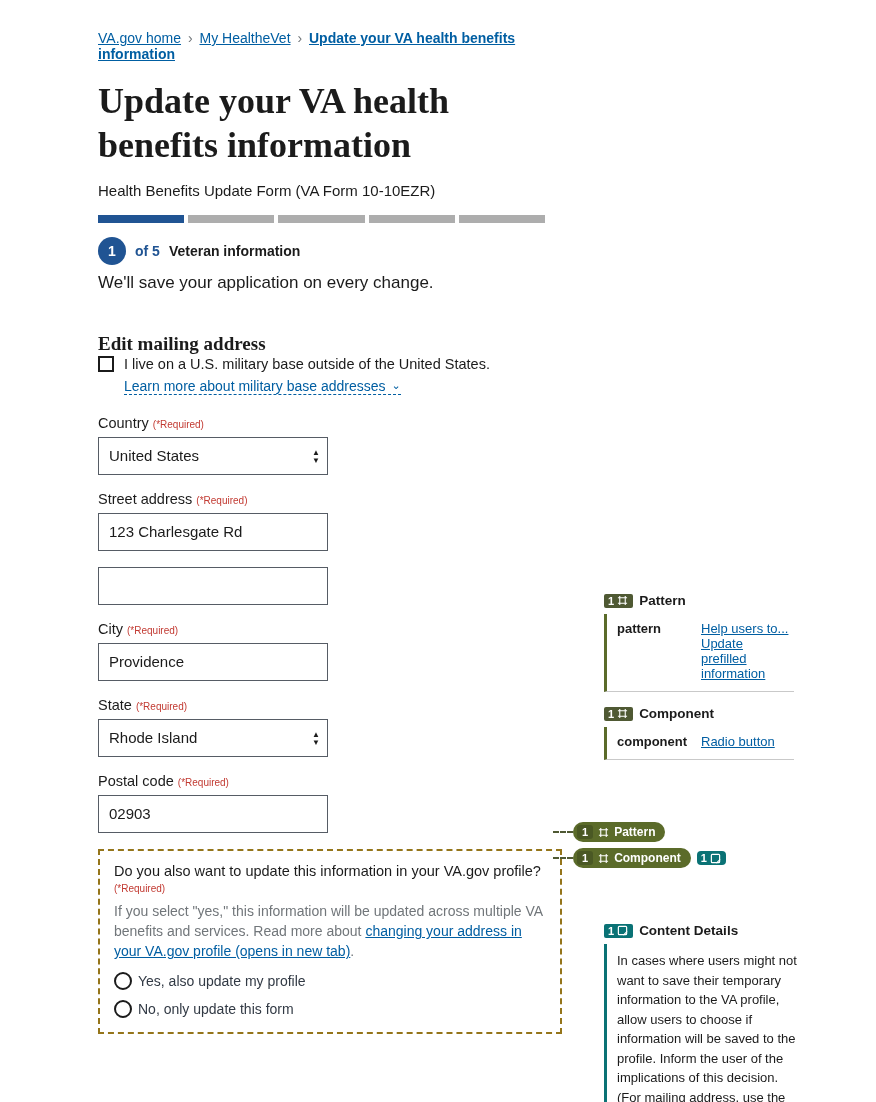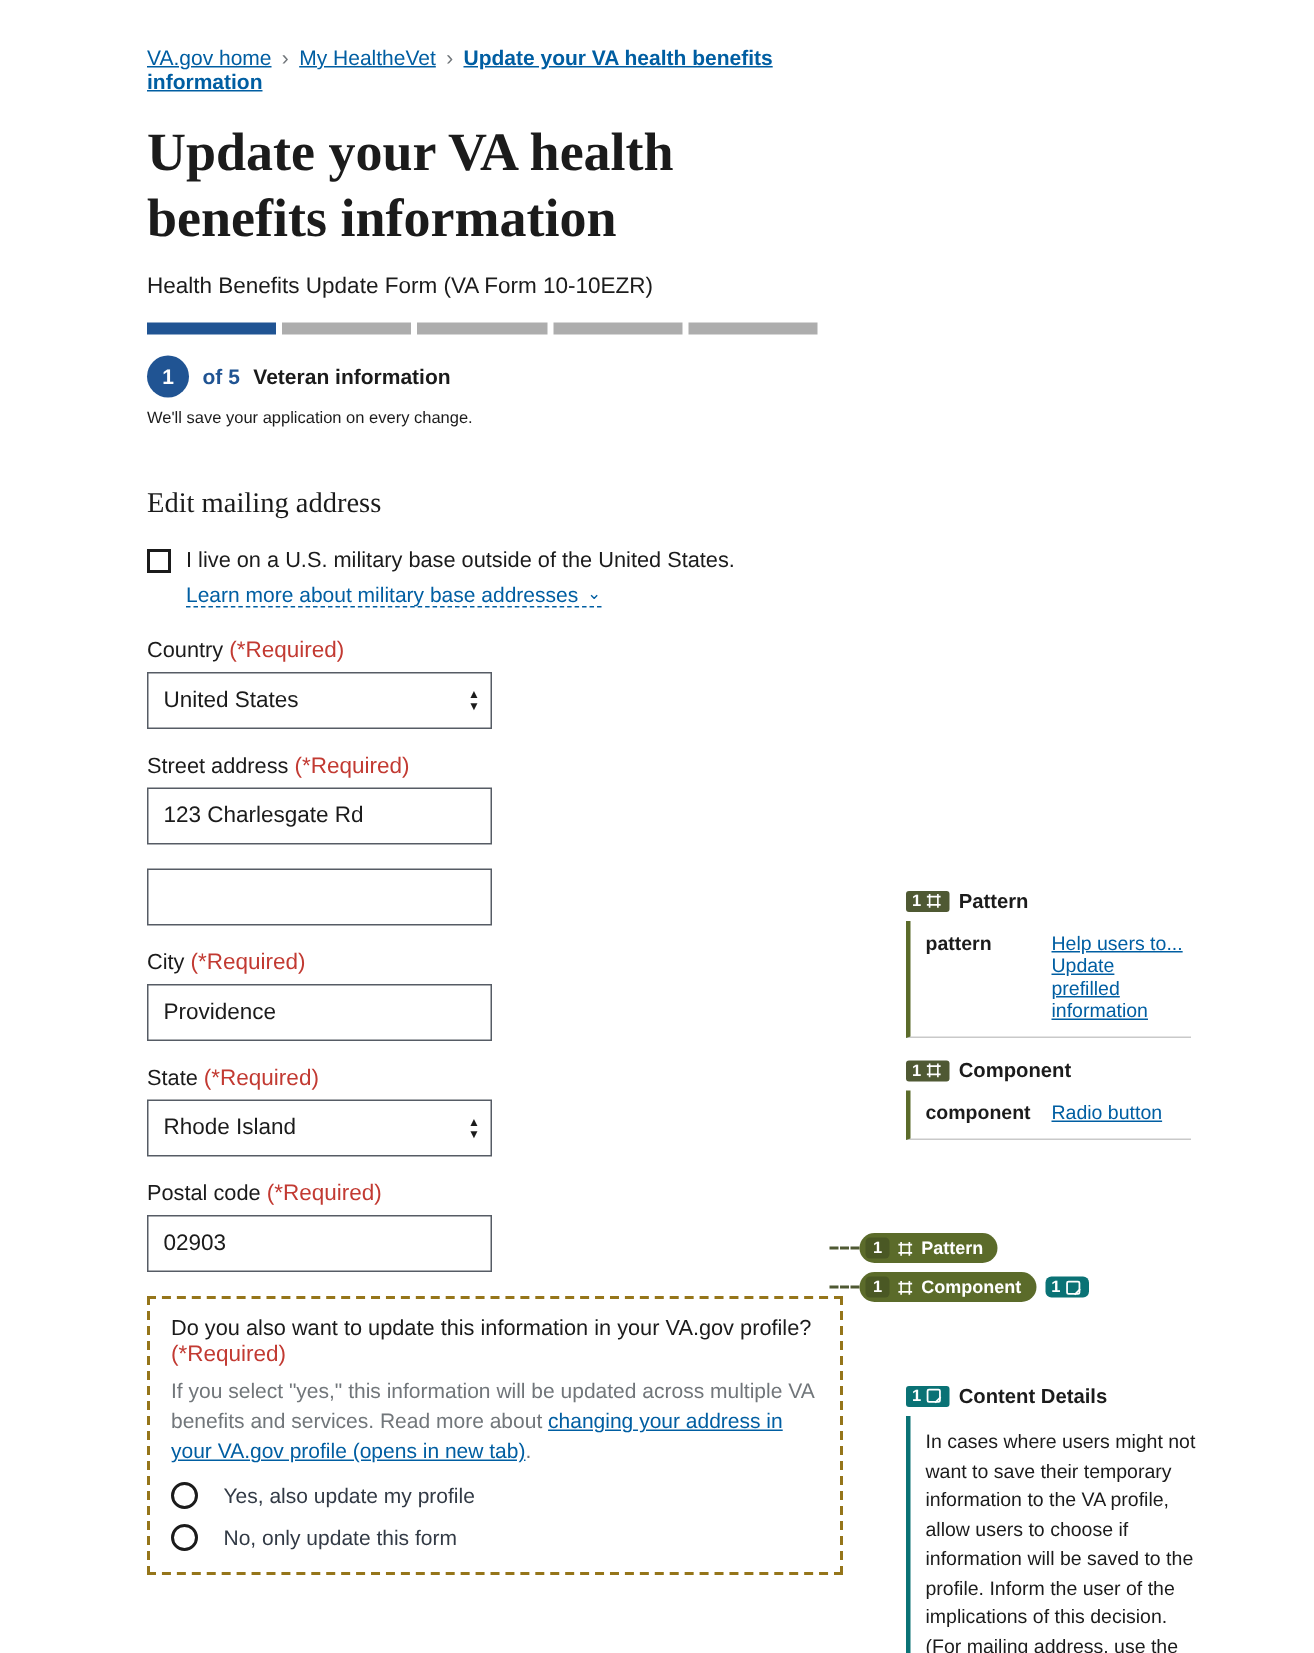--- a/index.html
+++ b/index.html
@@ -27,40 +27,39 @@
   .progress .seg.active { background: #205493; }
   .step-row { display: flex; align-items: center; gap: 9px; margin-bottom: 8px; }
   .step-circle {
     width: 28px; height: 28px; border-radius: 50%;
     background: #205493; color: #fff;
     display:flex; align-items:center; justify-content:center;
     font-size: 14px; font-weight: 600;
   }
   .step-of { color: #205493; font-weight: 600; }
   .step-label { font-weight: 700; color: #1b1b1b; }
-  .autosave { font-size: 11px; color: #1b1b1b; margin-bottom: 40px; }
+  .autosave { font-size: 17px; color: #1b1b1b; margin-bottom: 40px; }
   h2.section {
     font-family: Georgia, "Times New Roman", serif;
-    font-size: 19px; font-weight: 400; color: #1b1b1b;
-    margin-bottom: 18px;
+    font-size: 19px; font-weight: 700; color: #1b1b1b;
   }
   .checkbox-row { display:flex; align-items:flex-end; gap:10px; margin-bottom:6px; }
   .checkbox {
     width:16px; height:16px; border:2px solid #1b1b1b; background:#fff;
     flex-shrink:0; margin-top:1px;
   }
   .cb-label { font-size:14.5px; color:#1b1b1b; }
   .learn-more {
     margin-left:26px; display:inline-flex; align-items:center; gap:6px;
     font-size:14px; color:#005ea2; border-bottom:1px dashed #005ea2;
     padding-bottom:0; margin-bottom:20px; cursor:pointer;
   }
   .field { margin-bottom: 16px; }
   .flabel { font-size:14.5px; color:#1b1b1b; margin-bottom:6px; display:block; }
-  .req { color:#c23a32; font-size: 15px;}
+  .req { color:#c23a32; font-size: 10px;}
   .text-input {
     width: 230px; height: 38px; border: 1px solid #565c65;
     padding: 0 10px; font-size: 15px; background:#fff; color:#1b1b1b;
     font-family: inherit;
   }
   .select-wrap {
     position: relative; width: 230px; text-decoration: underline;
   }
   .select-wrap .text-input { padding-right: 28px; }
   .select-arrows {
@@ -68,21 +67,21 @@
     display:flex; flex-direction:column; gap:1px;
     font-size:8px; line-height:7px; color:#1b1b1b; pointer-events:none;
   }
   .dotted-box {
     border:2px dashed #95751a; padding:12px 14px 14px;
     margin-top:12px; margin-bottom:28px; width: 464px;
   }
   .dotted-box .q { font-size:14.5px; color:#1b1b1b; }
   .dotted-box .hint { color:#71767a; font-size:14px; margin-top:6px; line-height:1.45; }
   .inline-link { color:#005ea2; text-decoration:underline; }
-  .radio-row { display:flex; align-items:center; gap:17px; margin-top:10px; }
+  .radio-row { display:flex; align-items:center; gap:6px; margin-top:10px; }
   .radio {
     width:18px; height:18px; border:2px solid #1b1b1b; border-radius:50%;
     background:#fff; flex-shrink:0;
   }
 
   
   .anno {
     position:absolute; width:190px;
     font-size:13.5px;
   }

